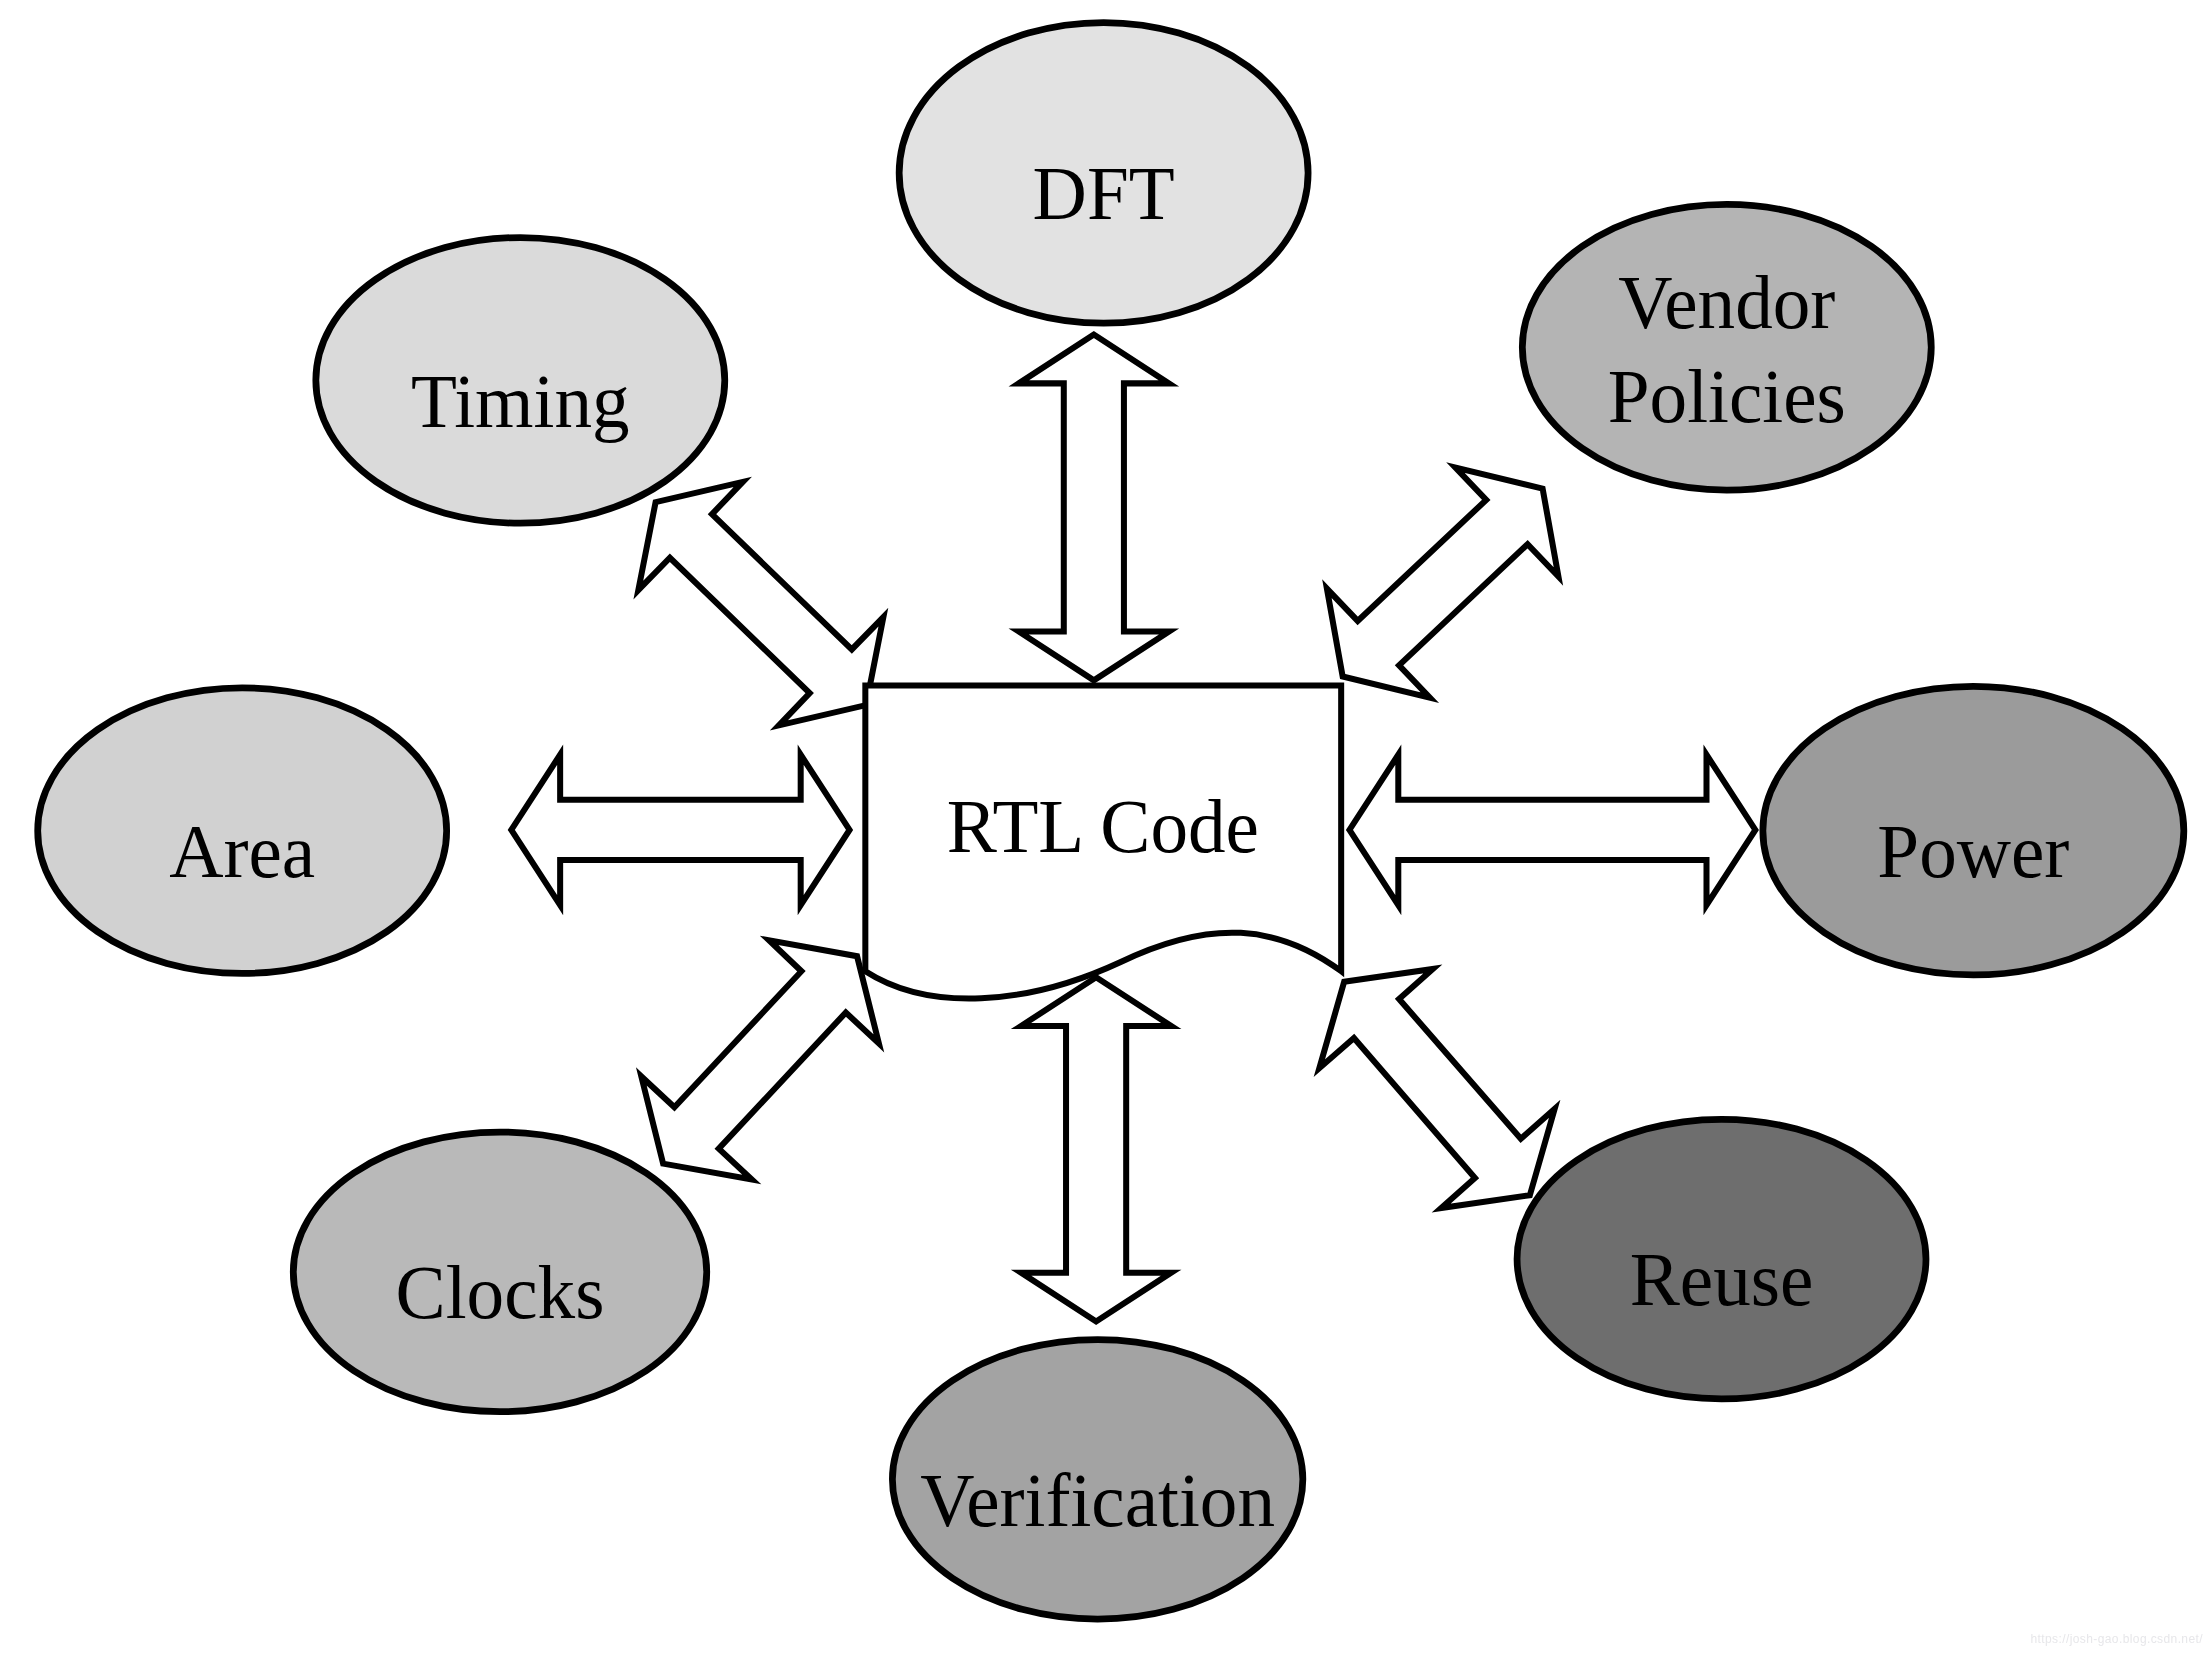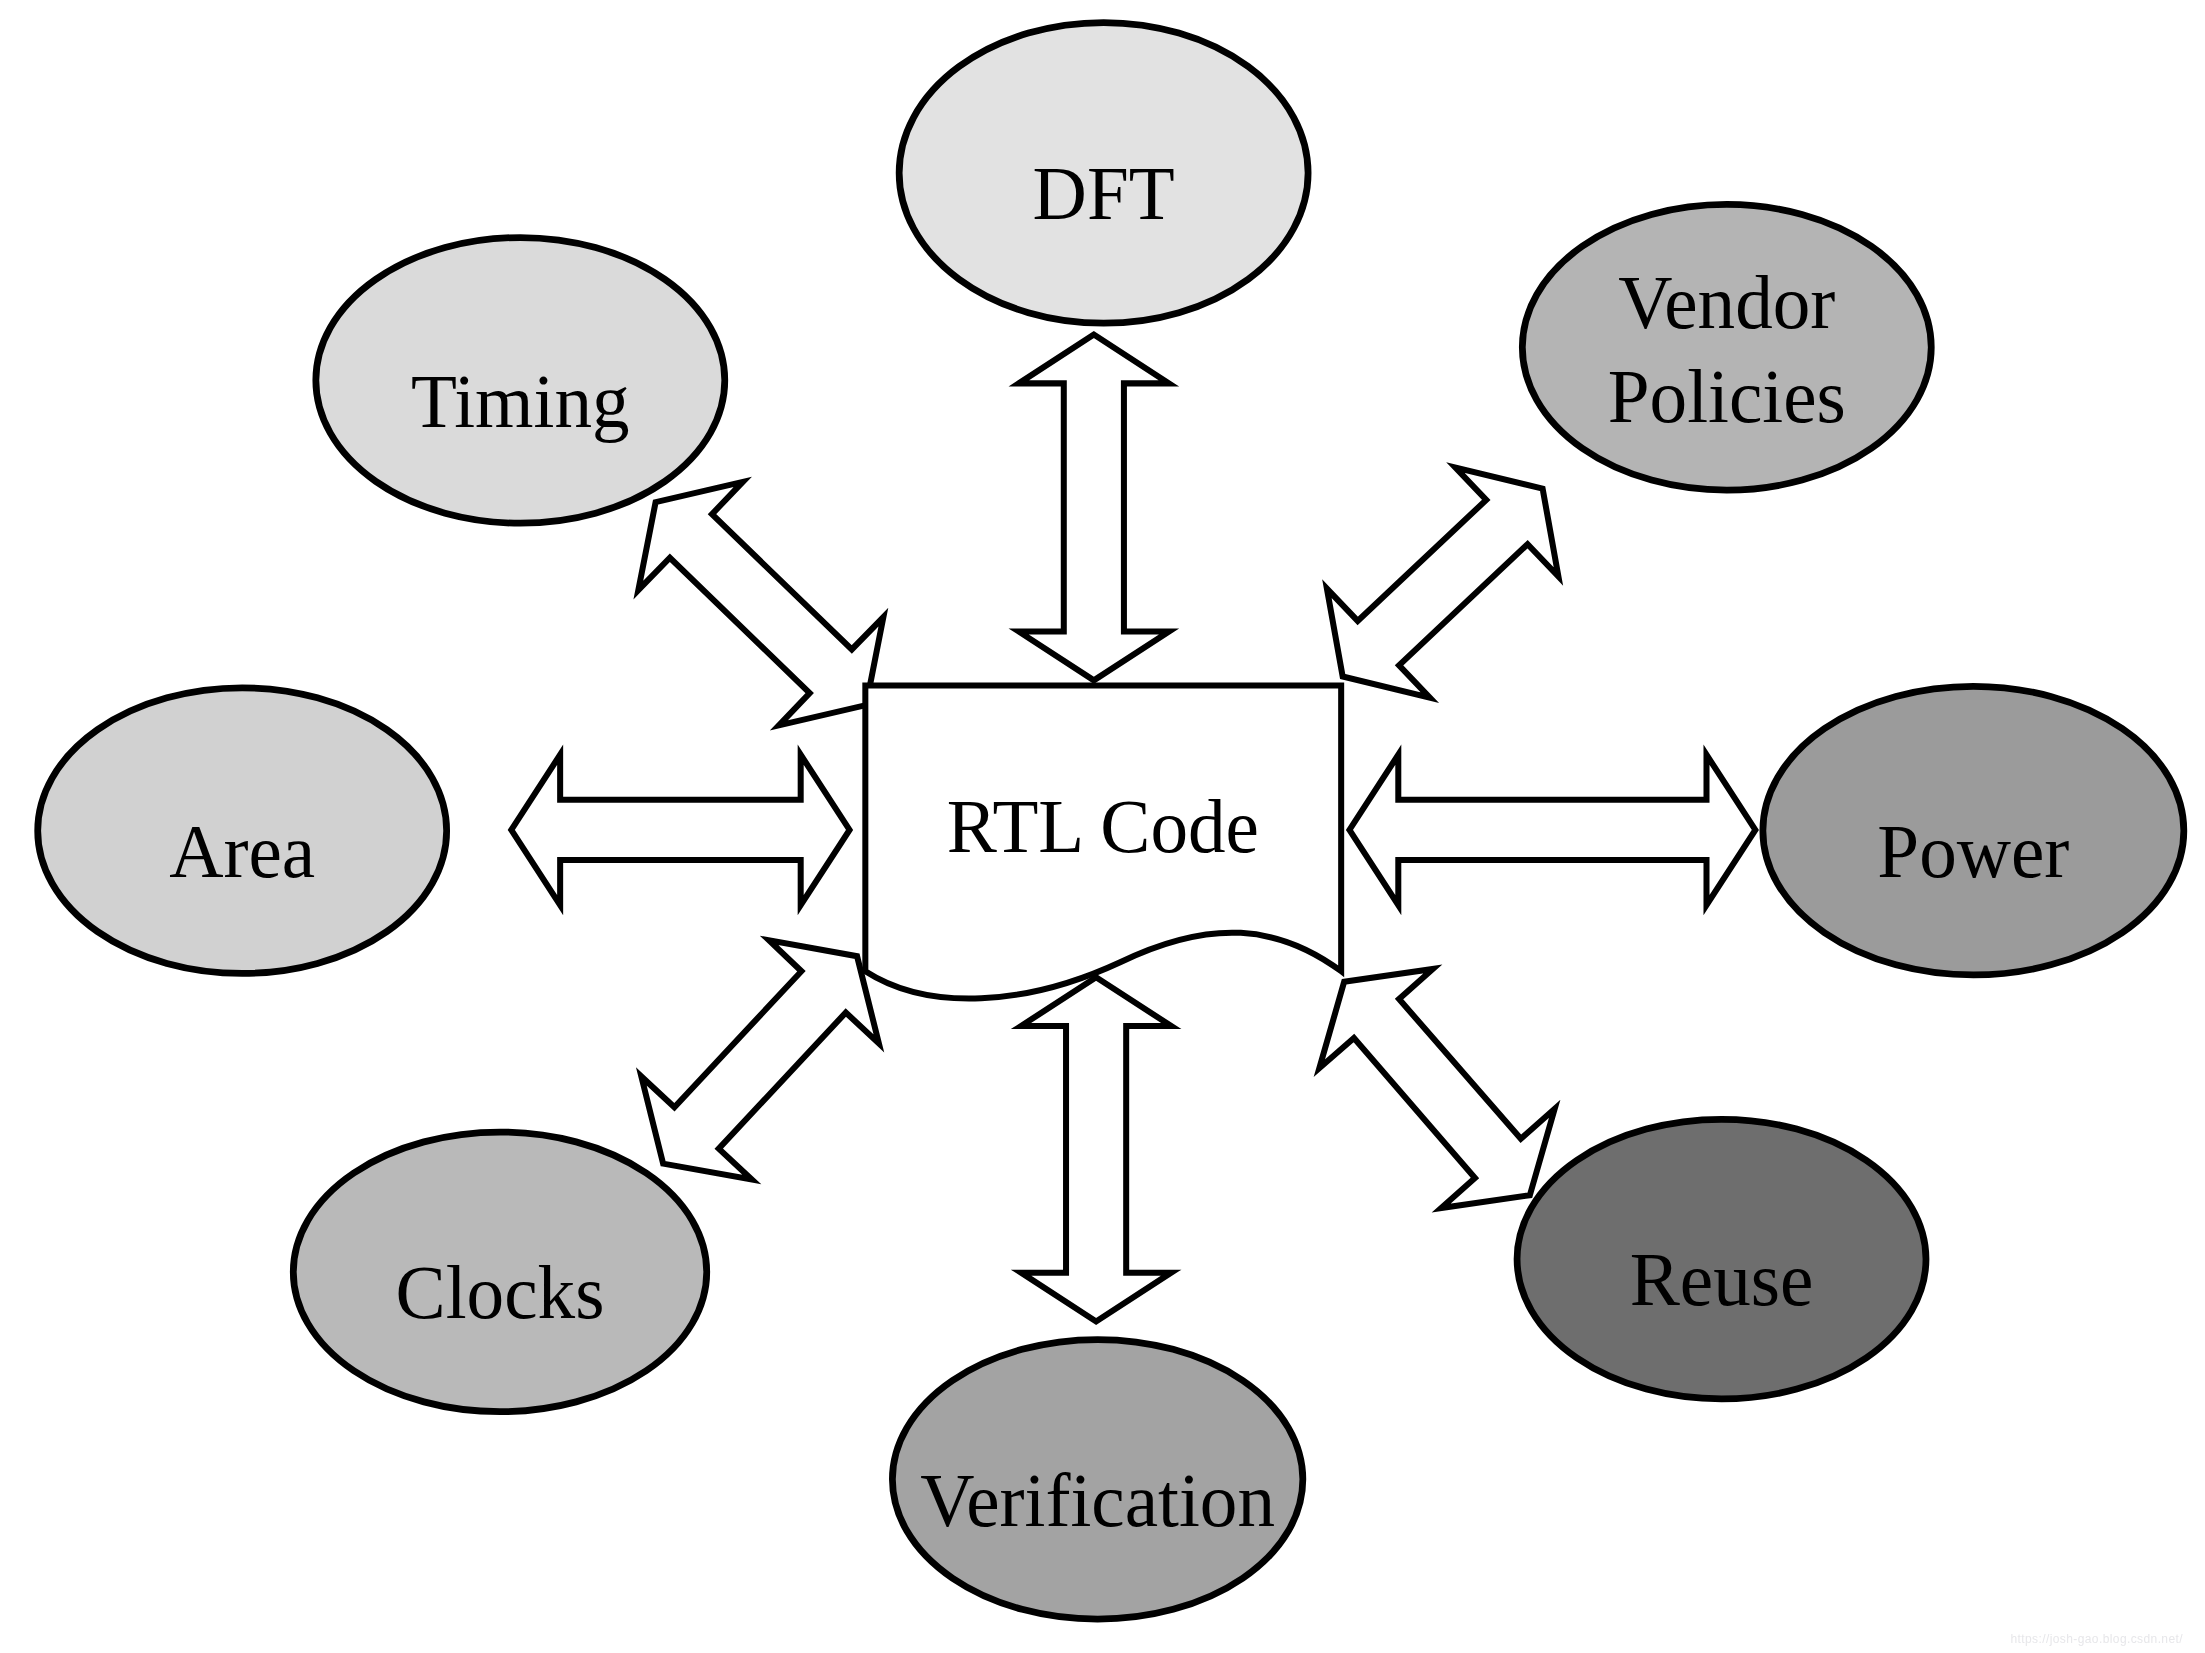--- a/index.html
+++ b/index.html
@@ -37,21 +37,21 @@
   }
   .lbl {
     font-family: "Liberation Serif", "DejaVu Serif", serif;
     font-size: 100px;
     fill: #000000;
     text-anchor: middle;
     dominant-baseline: central;
   }
   #watermark {
     position: absolute;
-    right: 22px;
+    right: 2px;
     bottom: 7.5px;
     font-family: "Liberation Sans", sans-serif;
     font-size: 12px;
     color: #e7e7ea;
     letter-spacing: 0.4px;
     user-select: none;
   }
 </style>
 </head>
 <body>

